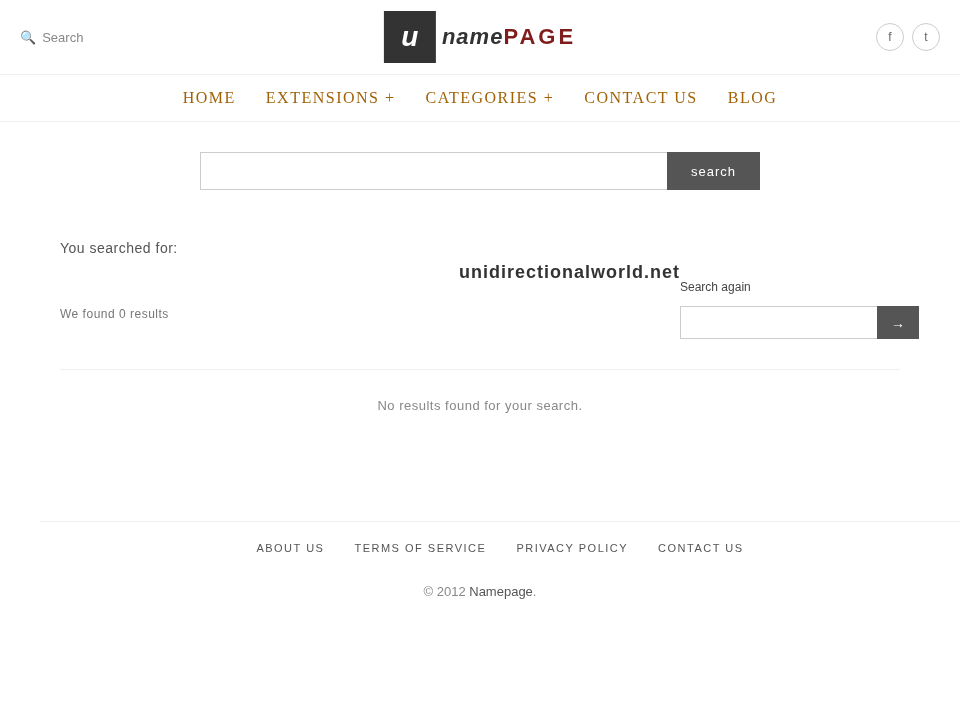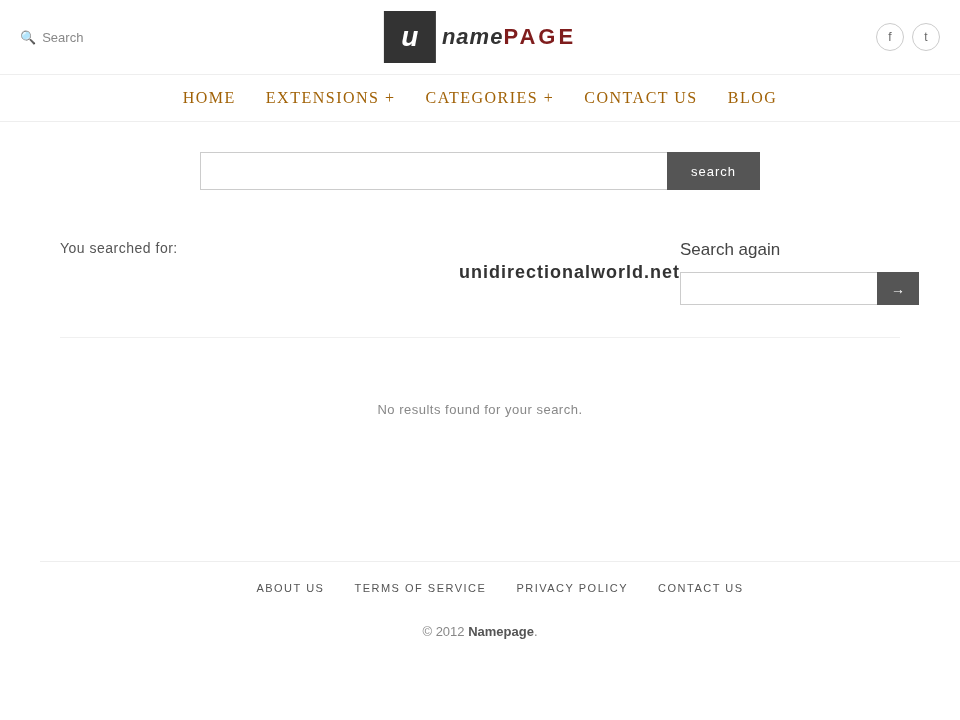--- a/index.html
+++ b/index.html
@@ -190,24 +190,25 @@
       font-size: 12px;
       color: #777;
       letter-spacing: 0.5px;
     }
 
     .results-right {
       width: 220px;
     }
 
     .search-again-title {
-      font-size: 17px;
+      font-size: 12px;
       color: #444;
       margin-bottom: 12px;
       text-align: left;
+      margin-top: 40px;
     }
 
     .search-again-container {
       display: flex;
     }
 
     .search-again-input {
       flex: 1;
       border: 1px solid #ccc;
       border-right: none;
@@ -221,21 +222,21 @@
       color: #fff;
       border: none;
       padding: 8px 14px;
       font-size: 14px;
       cursor: pointer;
     }
 
     
     .no-results {
       text-align: center;
-      padding: 64px 20px;
+      padding: 28px 20px;
       font-size: 13px;
       color: #888;
       letter-spacing: 0.5px;
       border-top: 1px solid #f0f0f0;
       margin: 0 60px;
     }
 
     
     .footer-nav {
       display: flex;
@@ -258,21 +259,21 @@
     .footer-copyright {
       text-align: center;
       padding: 10px 20px 30px;
       font-size: 13px;
       color: #888;
     }
 
     .footer-copyright a {
       color: #555;
       text-decoration: none;
-      font-weight: bold;
+      font-weight: normal;
       text-align: right;
     }
   </style>
 </head>
 <body>
 
 <header class="header">
   <div class="header-left">
     <span class="search-icon-small">🔍</span>
     <span>Search</span>
@@ -310,20 +311,21 @@
   <div class="search-bar-container">
     <input class="search-input-main" type="text" placeholder="" style="">
     <button class="search-btn">search</button>
   </div>
 </div>
 
 <div class="results-section">
   <div class="results-left">
     <div class="you-searched">You searched for:</div>
     <div class="search-term">unidirectionalworld.net</div>
+    <div class="results-count">We found 0 results</div>
   </div>
 
   <div class="results-right">
     <div class="search-again-title">Search again</div>
     <div class="search-again-container">
       <input class="search-again-input" type="text" placeholder="" style="">
       <button class="search-again-btn">→</button>
     </div>
   </div>
 </div>

